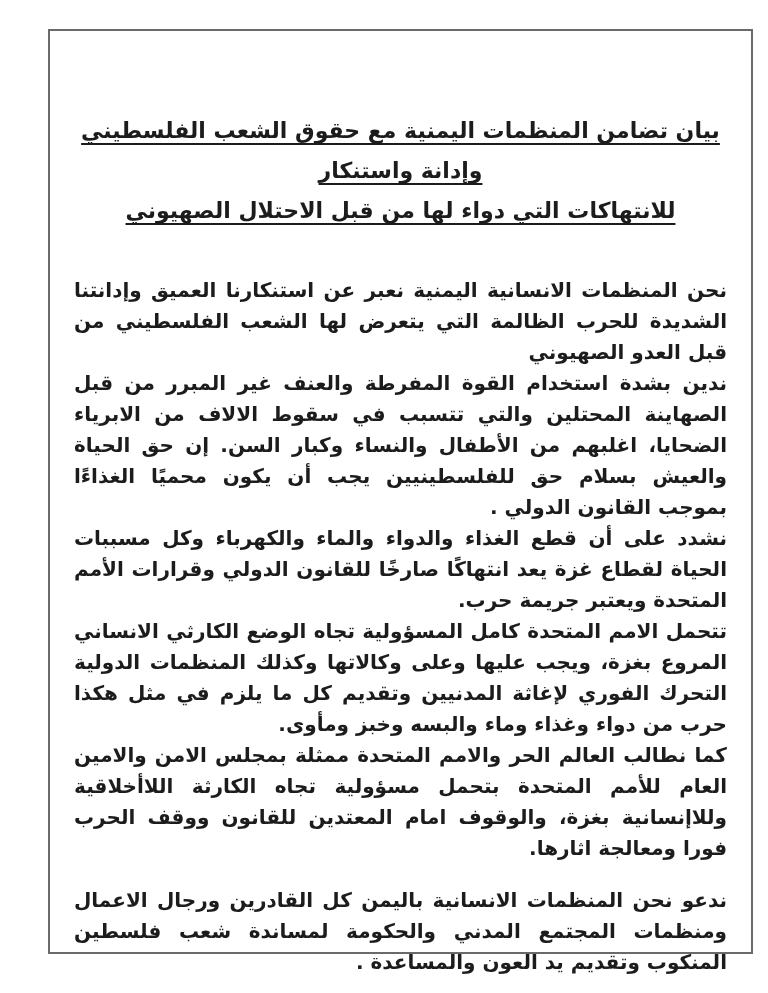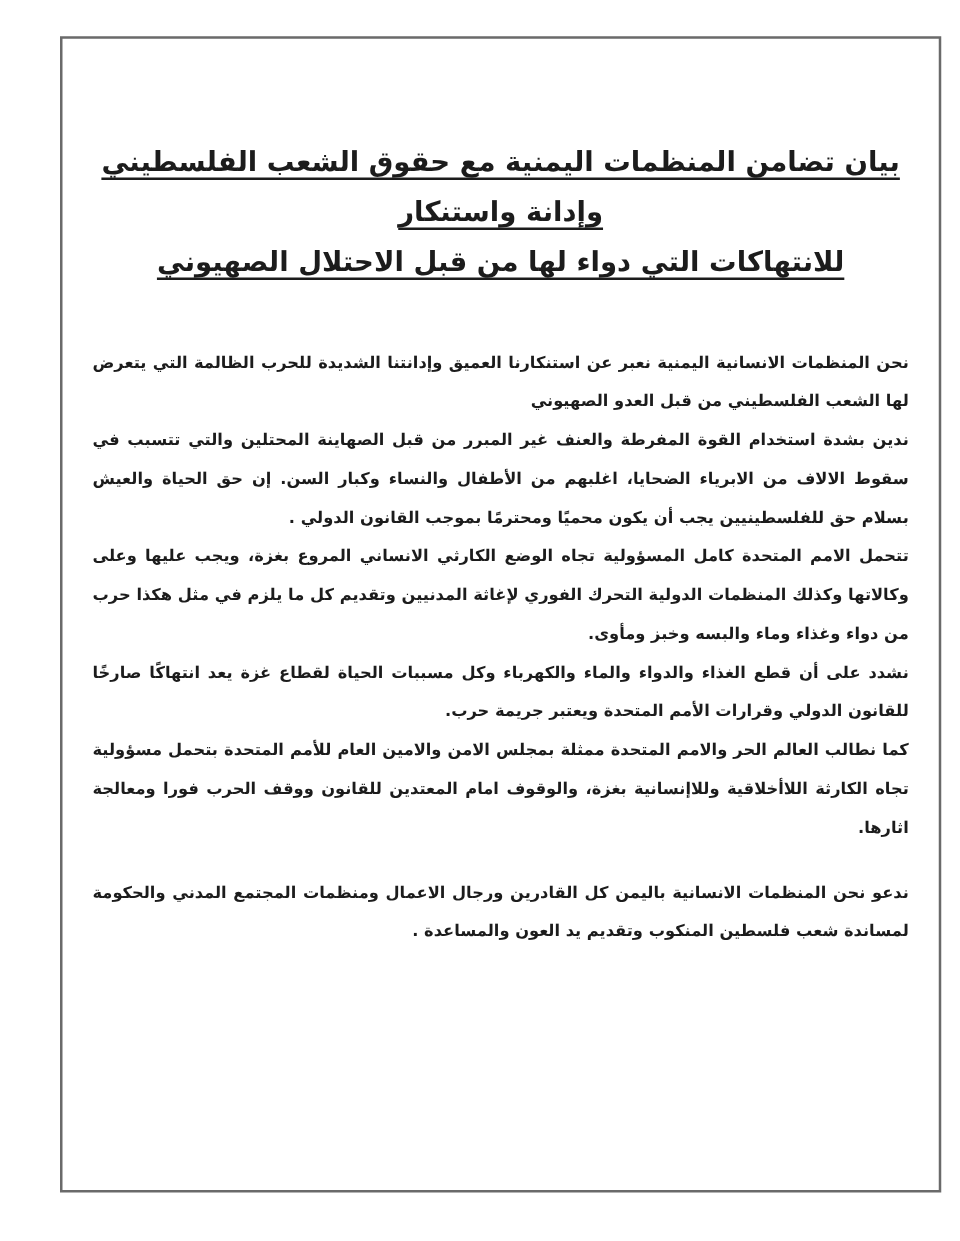--- a/index.html
+++ b/index.html
@@ -43,21 +43,21 @@
     line-height: 40px;
   }
   .title-line {
     display: inline;
     text-decoration: underline;
     text-decoration-thickness: 2px;
     text-underline-offset: 5px;
   }
   .doc-body p {
     margin: 0;
-    font-size: 13px;
+    font-size: 20px;
     font-weight: bold;
     line-height: 31px;
     text-align: justify;
     text-justify: inter-word;
   }
   .doc-body p.gap-before {
     margin-top: 21px;
   }
 </style>
 </head>
@@ -68,23 +68,23 @@
     <div class="content">
 
       <h1 class="title">
         <span class="title-line">بيان تضامن المنظمات اليمنية مع حقوق الشعب الفلسطيني وإدانة واستنكار</span>
         <br>
         <span class="title-line">للانتهاكات التي دواء لها من قبل الاحتلال الصهيوني</span>
       </h1>
 
       <div class="doc-body">
         <p>نحن المنظمات الانسانية اليمنية نعبر عن استنكارنا العميق وإدانتنا الشديدة للحرب الظالمة التي يتعرض لها الشعب الفلسطيني من قبل العدو الصهيوني</p>
-        <p>ندين بشدة استخدام القوة المفرطة والعنف غير المبرر من قبل الصهاينة المحتلين والتي تتسبب في سقوط الالاف من الابرياء الضحايا، اغلبهم من الأطفال والنساء وكبار السن. إن حق الحياة والعيش بسلام حق للفلسطينيين يجب أن يكون محميًا ومحترمًا بموجب القانون الدولي .</p>
+        <p>ندين بشدة استخدام القوة المفرطة والعنف غير المبرر من قبل الصهاينة المحتلين والتي تتسبب في سقوط الالاف من الابرياء الضحايا، اغلبهم من الأطفال والنساء وكبار السن. إن حق الحياة والعيش بسلام حق للفلسطينيين يجب أن يكون محميًا الغذاءًا بموجب القانون الدولي .</p>
+        <p>نشدد على أن قطع الغذاء والدواء والماء والكهرباء وكل مسببات الحياة لقطاع غزة يعد انتهاكًا صارخًا للقانون الدولي وقرارات الأمم المتحدة ويعتبر جريمة حرب.</p>
         <p>تتحمل الامم المتحدة كامل المسؤولية تجاه الوضع الكارثي الانساني المروع بغزة، ويجب عليها وعلى وكالاتها وكذلك المنظمات الدولية التحرك الفوري لإغاثة المدنيين وتقديم كل ما يلزم في مثل هكذا حرب من دواء وغذاء وماء والبسه وخبز ومأوى.</p>
-        <p>نشدد على أن قطع الغذاء والدواء والماء والكهرباء وكل مسببات الحياة لقطاع غزة يعد انتهاكًا صارخًا للقانون الدولي وقرارات الأمم المتحدة ويعتبر جريمة حرب.</p>
         <p>كما نطالب العالم الحر والامم المتحدة ممثلة بمجلس الامن والامين العام للأمم المتحدة بتحمل مسؤولية تجاه الكارثة اللاأخلاقية وللاإنسانية بغزة، والوقوف امام المعتدين للقانون ووقف الحرب فورا ومعالجة اثارها.</p>
         <p class="gap-before">ندعو نحن المنظمات الانسانية باليمن كل القادرين ورجال الاعمال ومنظمات المجتمع المدني والحكومة لمساندة شعب فلسطين المنكوب وتقديم يد العون والمساعدة .</p>
 
       </div>
 
     </div>
   </div>
 </div>
 
 </body></html>

